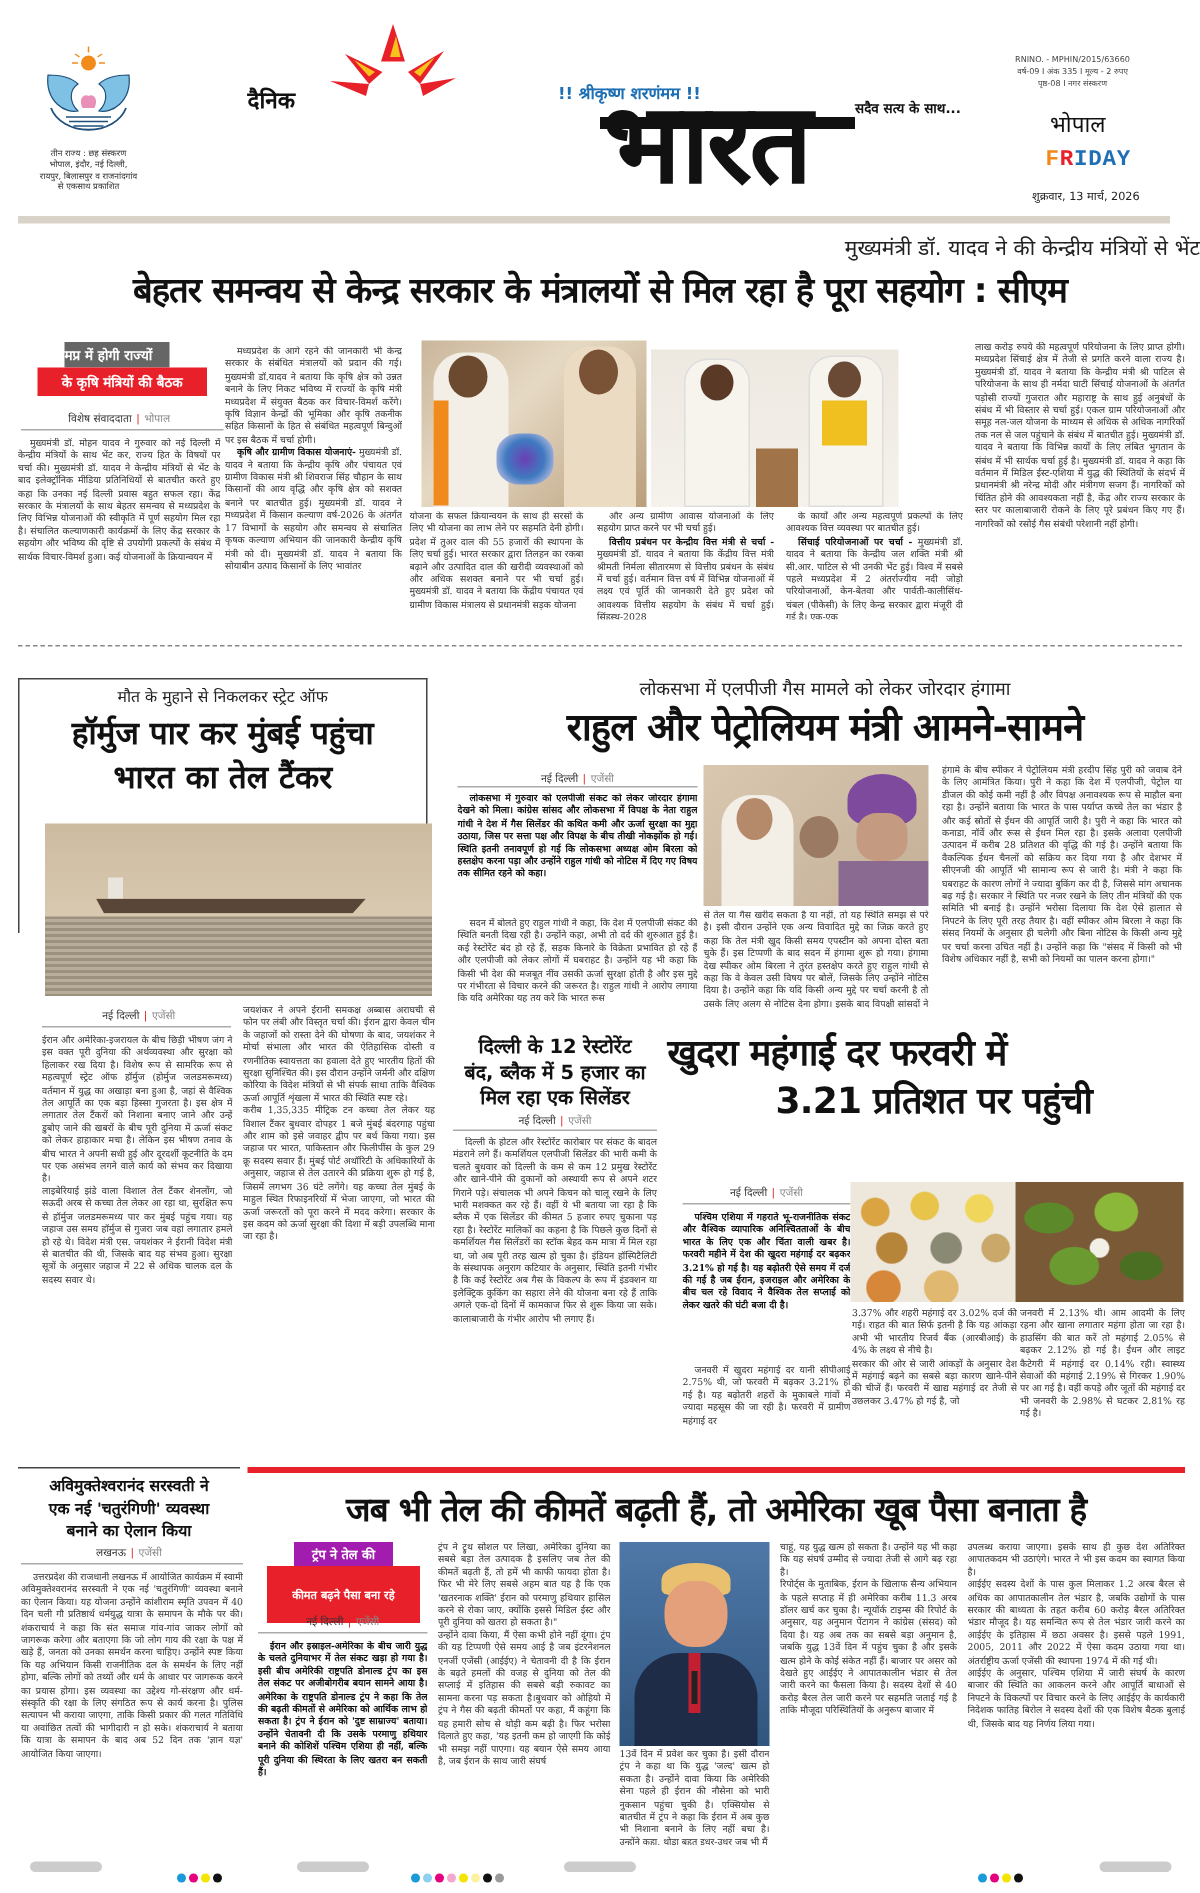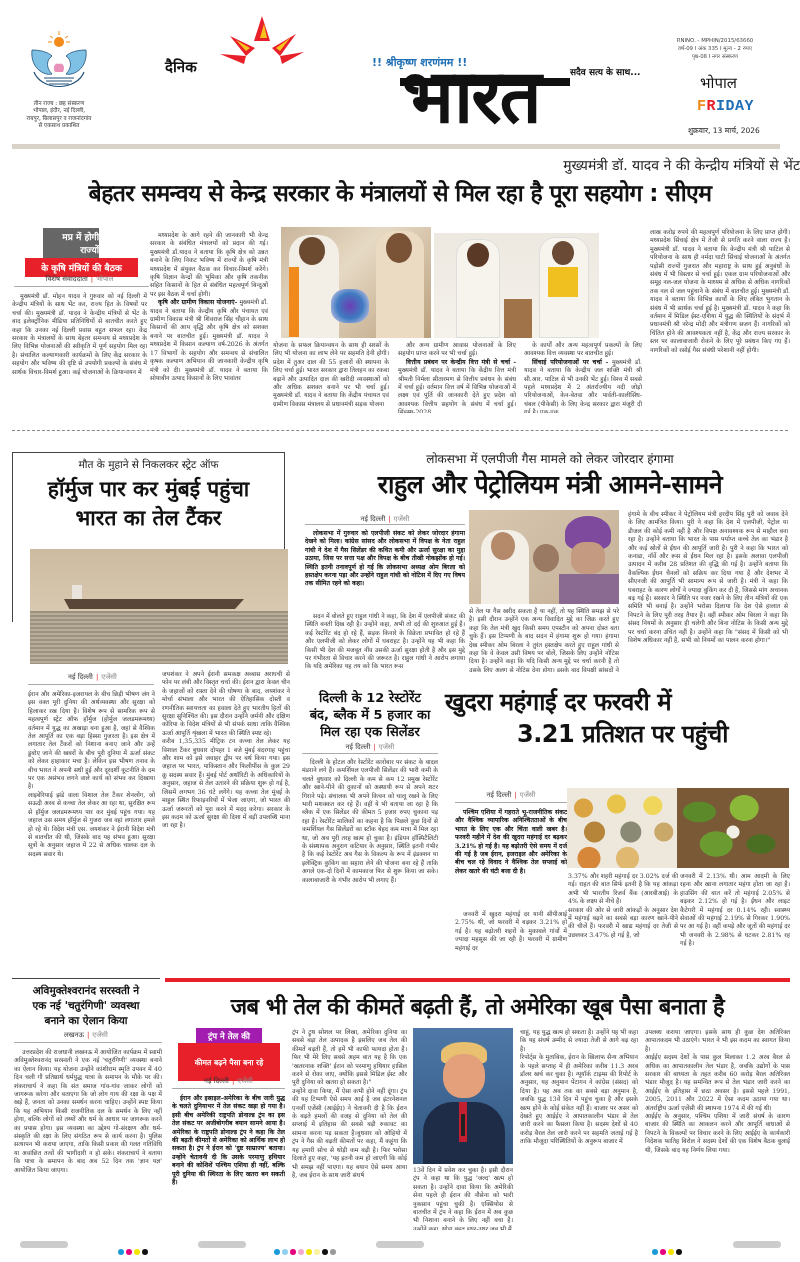--- a/index.html
+++ b/index.html
@@ -79,21 +79,21 @@
     <span style="color:#f08a1c">F</span><span style="color:#e8202a">R</span><span style="color:#1f6fb5">IDAY</span>
   </div>
   <div class="abs" style="left:688px;top:125px;font-size:7.5px;color:#222;white-space:nowrap;">शुक्रवार, 13 मार्च, 2026</div>
   <div class="abs" style="left:12px;top:144px;width:768px;height:5px;background:#d8d2c8;"></div>
 </div>
 
 <div class="abs kicker" style="left:0;top:155px;width:800px;text-align:right;font-size:14px;padding-left:20px;">मुख्यमंत्री डॉ. यादव ने की केन्द्रीय मंत्रियों से भेंट</div>
 <div class="abs hl" style="left:0;top:176px;width:800px;text-align:center;font-size:23px;letter-spacing:-0.6px;">बेहतर समन्वय से केन्द्र सरकार के मंत्रालयों से मिल रहा है पूरा सहयोग : सीएम</div>
 
 <div class="abs" style="left:25px;top:228px;width:113px;">
-  <div style="background:#666;color:#fff;font-size:9px;font-weight:bold;text-align:right;padding:2px 0;width:56px;margin-left:18px;">मप्र में होगी राज्यों</div>
+  <div style="background:#666;color:#fff;font-size:9px;font-weight:bold;text-align:left;padding:2px 0;width:70px;margin-left:18px;">मप्र में होगी राज्यों</div>
   <div style="background:#e8202a;color:#fff;font-size:9px;font-weight:bold;text-align:center;padding:3px 0;">के कृषि मंत्रियों की बैठक</div>
 </div>
 <div class="abs dateline" style="left:12px;top:274px;width:135px;">
   <span>विशेष संवाददाता</span><span class="sep">|</span><span class="agency">भोपाल</span>
 </div>
 <div class="abs" style="left:14px;top:286px;width:135px;border-top:1px solid #aaa"></div>
 <div class="abs txt" style="left:12px;top:292px;width:135px;height:120px;text-indent:8px;">मुख्यमंत्री डॉ. मोहन यादव ने गुरुवार को नई दिल्ली में केन्द्रीय मंत्रियों के साथ भेंट कर, राज्य हित के विषयों पर चर्चा की। मुख्यमंत्री डॉ. यादव ने केन्द्रीय मंत्रियों से भेंट के बाद इलेक्ट्रॉनिक मीडिया प्रतिनिधियों से बातचीत करते हुए कहा कि उनका नई दिल्ली प्रवास बहुत सफल रहा। केंद्र सरकार के मंत्रालयों के साथ बेहतर समन्वय से मध्यप्रदेश के लिए विभिन्न योजनाओं की स्वीकृति में पूर्ण सहयोग मिल रहा है। संचालित कल्याणकारी कार्यक्रमों के लिए केंद्र सरकार के सहयोग और भविष्य की दृष्टि से उपयोगी प्रकल्पों के संबंध में सार्थक विचार-विमर्श हुआ। कई योजनाओं के क्रियान्वयन में</div>
 <div class="abs txt" style="left:150px;top:231px;width:118px;height:182px;">
   <p>मध्यप्रदेश के आगे रहने की जानकारी भी केन्द्र सरकार के संबंधित मंत्रालयों को प्रदान की गई। मुख्यमंत्री डॉ.यादव ने बताया कि कृषि क्षेत्र को उन्नत बनाने के लिए निकट भविष्य में राज्यों के कृषि मंत्री मध्यप्रदेश में संयुक्त बैठक कर विचार-विमर्श करेंगे। कृषि विज्ञान केन्द्रों की भूमिका और कृषि तकनीक सहित किसानों के हित से संबंधित महत्वपूर्ण बिन्दुओं पर इस बैठक में चर्चा होगी।</p>
   <p><span class="bold">कृषि और ग्रामीण विकास योजनाएं-</span> <span>मुख्यमंत्री डॉ. यादव ने बताया कि केन्द्रीय कृषि और पंचायत एवं ग्रामीण विकास मंत्री श्री शिवराज सिंह चौहान के साथ किसानों की आय वृद्धि और कृषि क्षेत्र को सशक्त बनाने पर बातचीत हुई। मुख्यमंत्री डॉ. यादव ने मध्यप्रदेश में किसान कल्याण वर्ष-2026 के अंतर्गत 17 विभागों के सहयोग और समन्वय से संचालित कृषक कल्याण अभियान की जानकारी केन्द्रीय कृषि मंत्री को दी। मुख्यमंत्री डॉ. यादव ने बताया कि सोयाबीन उत्पाद किसानों के लिए भावांतर</span></p>

